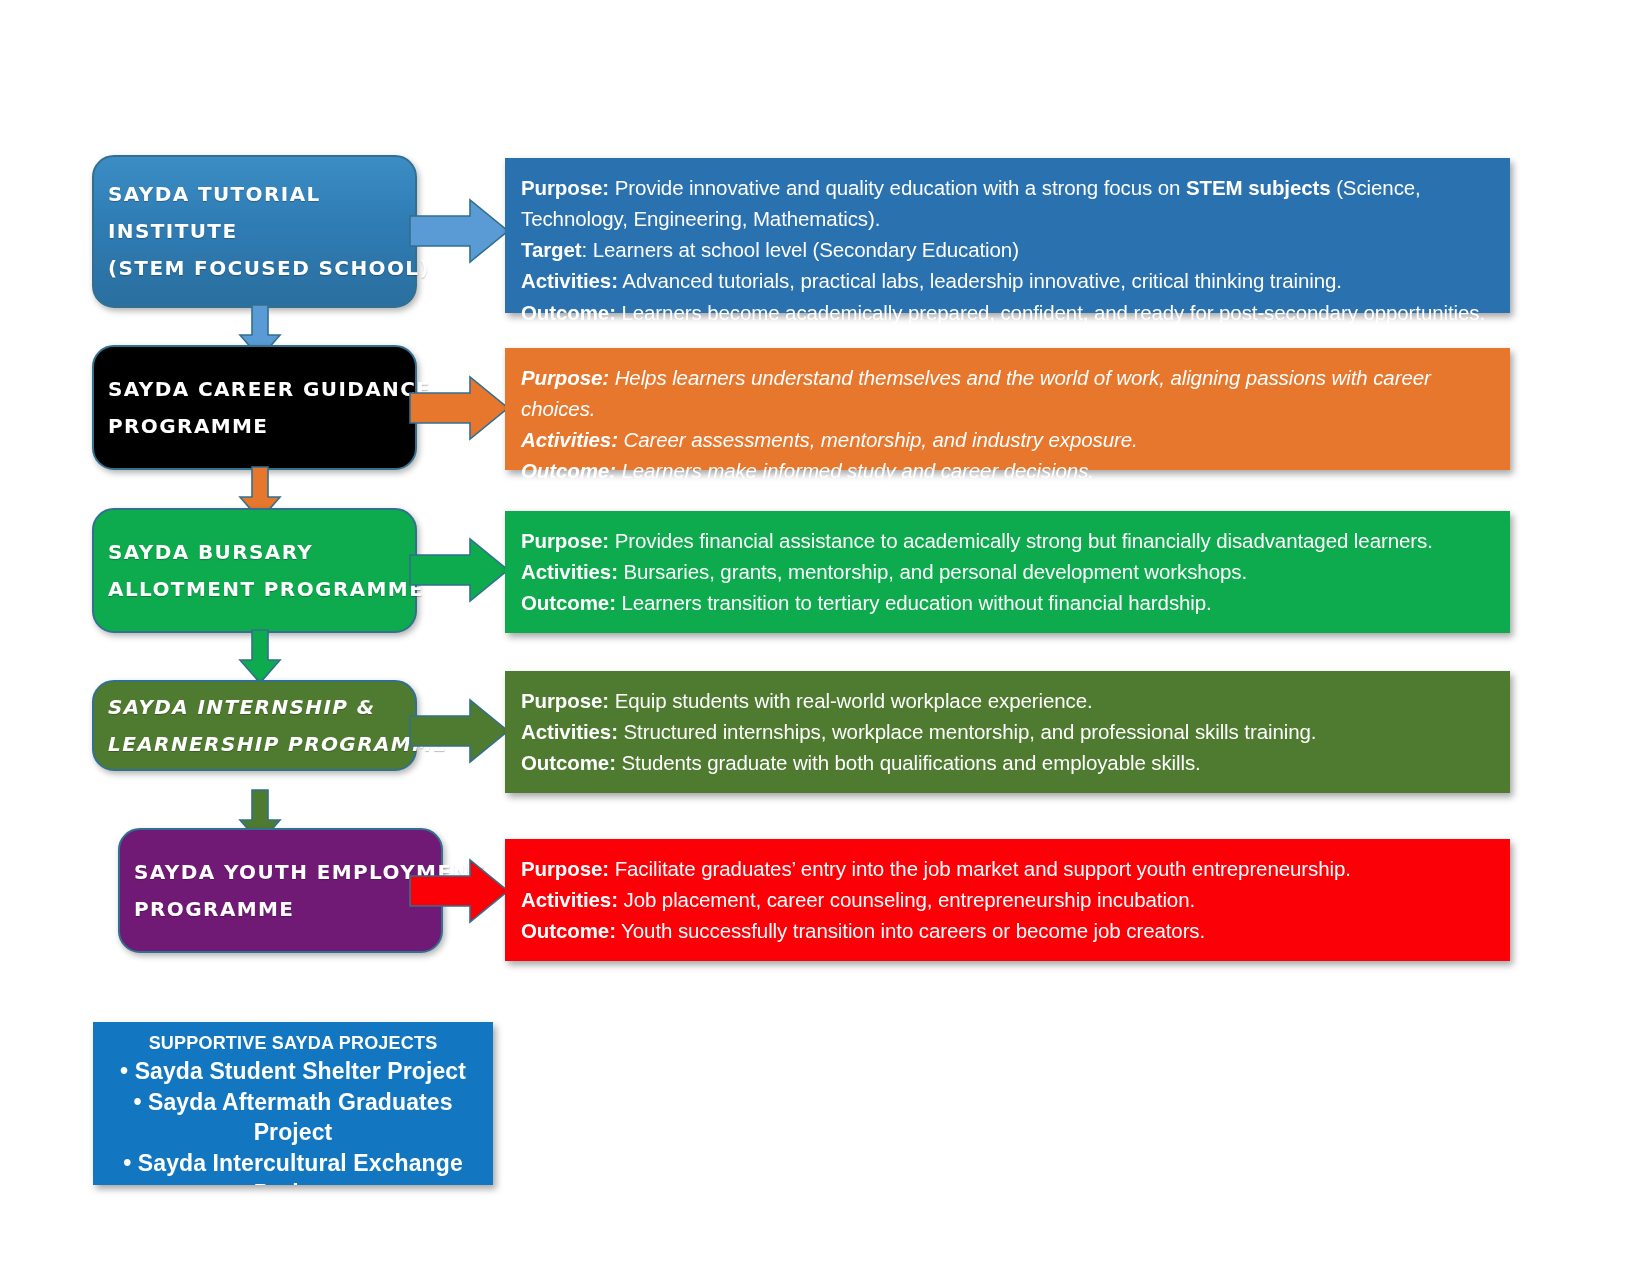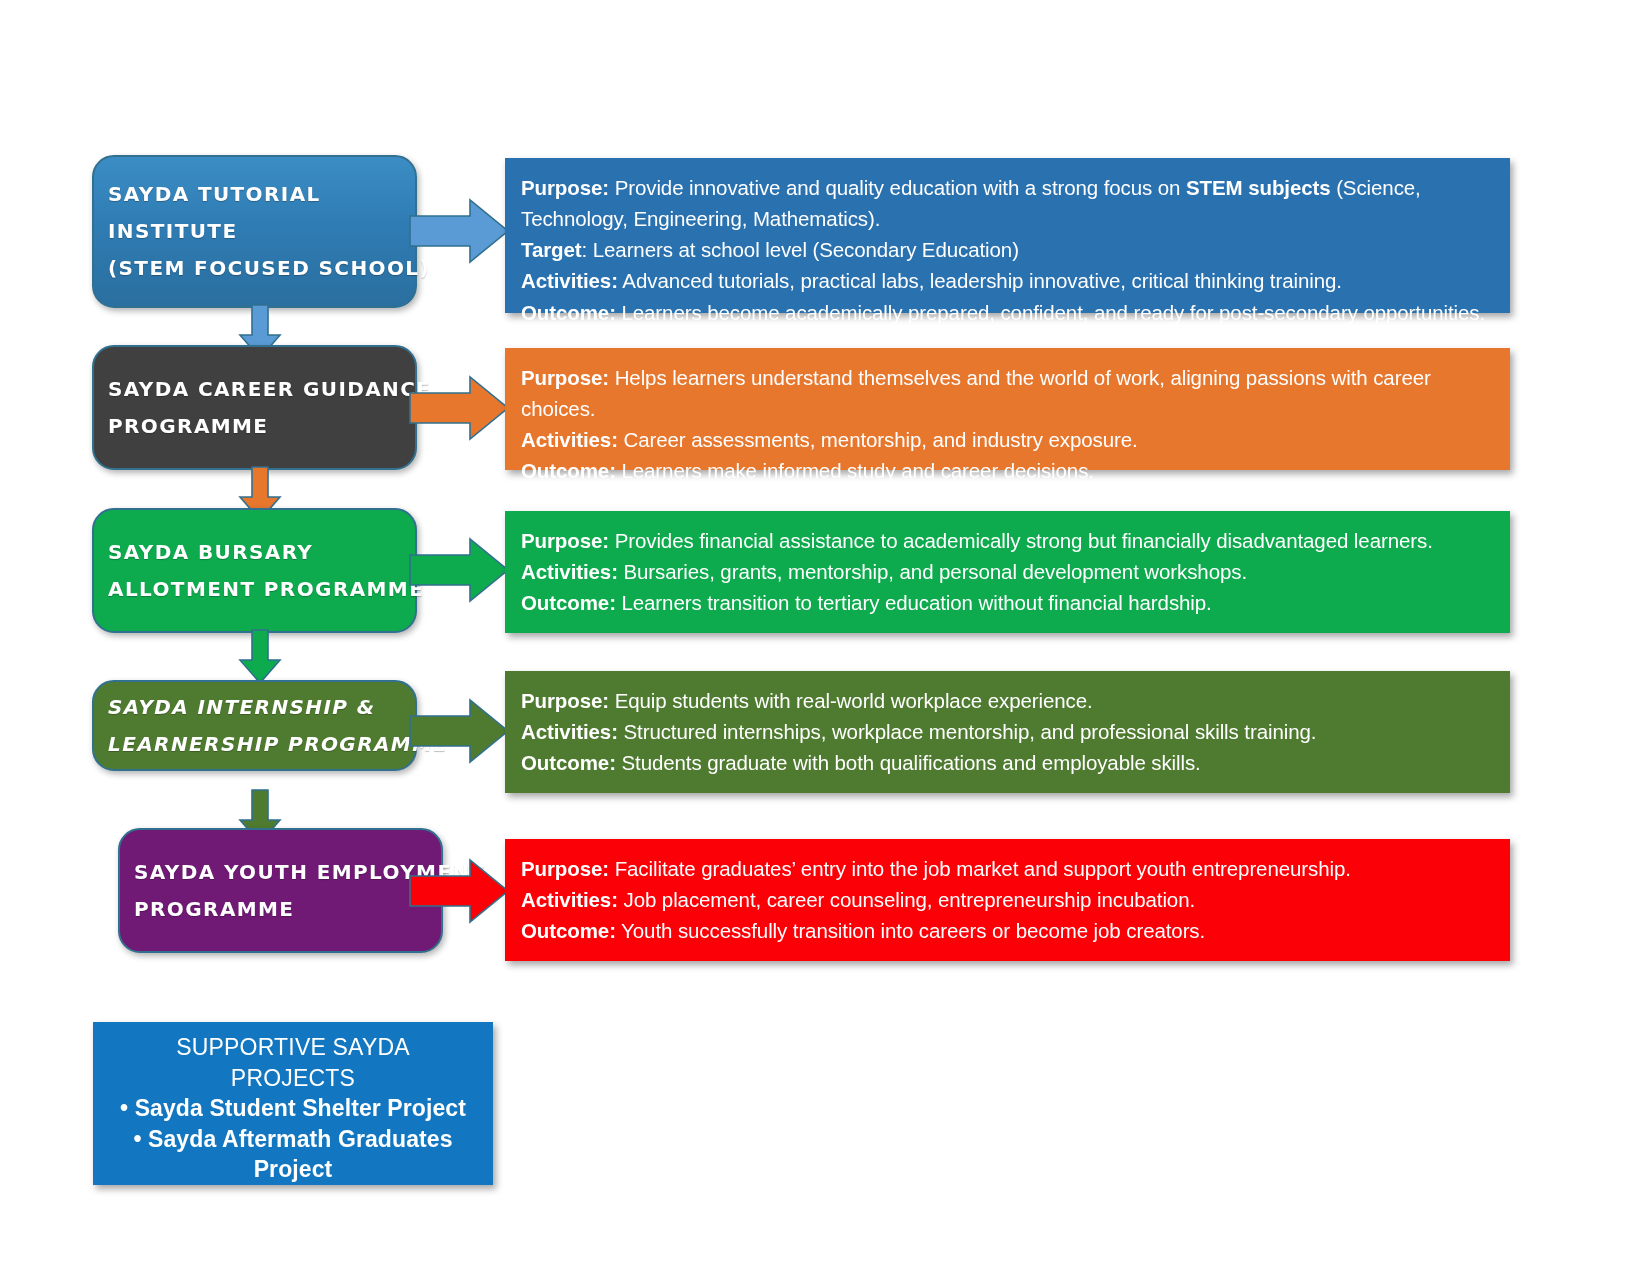--- a/index.html
+++ b/index.html
@@ -28,41 +28,41 @@
   .prog-box .ln {
     font-family: "DejaVu Sans", sans-serif;
     font-weight: bold;
     font-size: 20px;
     letter-spacing: 1.4px;
     line-height: 1.85;
     white-space: nowrap;
     text-shadow: 0 1px 1px rgba(0,0,0,0.25);
   }
   .prog-box.blue   { background: linear-gradient(180deg,#3c8dc5 0%,#2f7cb4 45%,#2a6f9f 100%); }
-  .prog-box.orange { background: #404040; border-color:#31708f; }
+  .prog-box.orange { background: #000000; border-color:#31708f; }
   .prog-box.green  { background: #0dab4d; border-color:#31708f; }
   .prog-box.olive  { background: #4f7b30; border-color:#31708f; }
   .prog-box.red    { background: #701a75; border-color:#31708f;margin-left:26px; }
 
   
   .desc-panel {
     position: absolute;
     color: #ffffff;
     padding: 14px 16px 12px 16px;
     box-shadow: 3px 4px 7px rgba(0,0,0,0.35);
     font-family: "Liberation Sans", sans-serif;
   }
   .desc-panel p {
     font-size: 20.5px;
     line-height: 1.52;
     letter-spacing: -0.1px;
   }
   .desc-panel b { font-weight: bold; }
   .p-blue   { background: #2a71b0; }
-  .p-orange { background: #e8772e; }
+  .p-orange { background: #e8772e; font-style: italic; }
   .p-green  { background: #0dab4d; }
   .p-olive  { background: #4f7b30; }
   .p-red    { background: #fb0007; margin-top: 8px; }
 
   
   .arrow-svg { position: absolute; overflow: visible; }
 
   
   .bevel-box {
     position: absolute;
@@ -89,21 +89,21 @@
     background: #0f66a6;
     clip-path: polygon(100% 0, 0 16px, 0 calc(100% - 16px), 100% 100%);
   }
   .bev-bottom {
     bottom: 0; left: 0; right: 0; height: 14px;
     background: #0c65ad;
     clip-path: polygon(14px 0, calc(100% - 14px) 0, 100% 100%, 0 100%);
   }
   .bevel-box .inner { position: relative; z-index: 2; }
   .bevel-box .title {
-    font-size: 23px; font-weight: normal; line-height: 1.33;
+    font-size: 18px; font-weight: bold; line-height: 1.33;
     letter-spacing: 0.2px;
   }
   .bevel-box .item {
     font-size: 23px; font-weight: bold; line-height: 1.33;
     letter-spacing: 0.1px;
   }
 </style>
 </head>
 <body>
 

